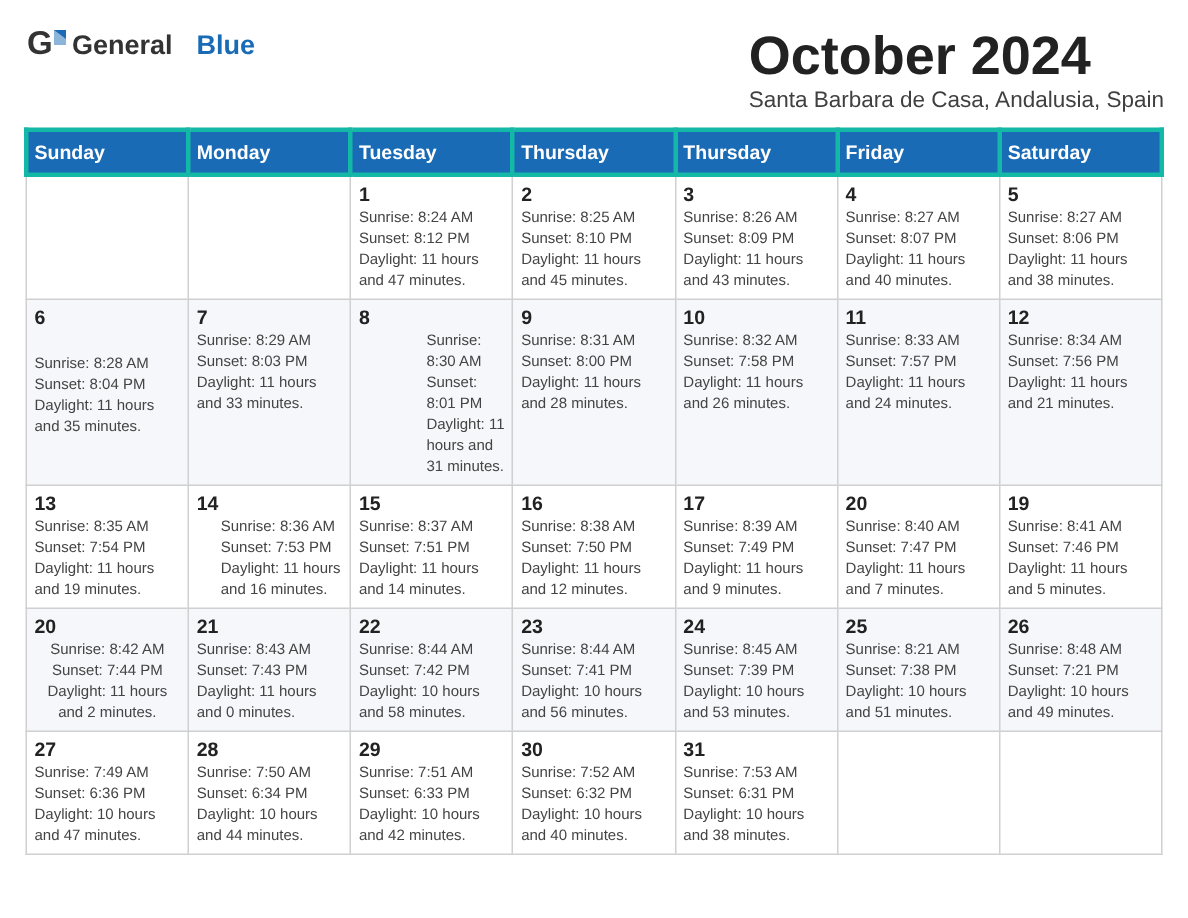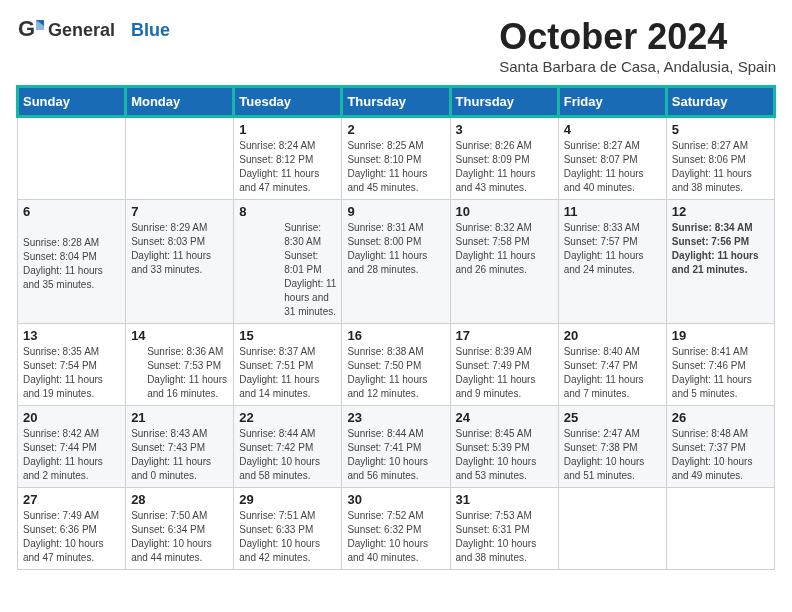--- a/index.html
+++ b/index.html
@@ -193,21 +193,21 @@
 Daylight: 11 hours and 26 minutes.</div>
         </td>
         <td>
           <span class="day-number">11</span>
           <div class="day-info" style="white-space: pre-line;">Sunrise: 8:33 AM
 Sunset: 7:57 PM
 Daylight: 11 hours and 24 minutes.</div>
         </td>
         <td>
           <span class="day-number">12</span>
-          <div class="day-info" style="white-space: pre-line; font-weight: bold;">Sunrise: 8:34 AM
+          <div class="day-info" style="white-space: pre-line;">Sunrise: 8:34 AM
 Sunset: 7:56 PM
 Daylight: 11 hours and 21 minutes.</div>
         </td>
       </tr>
       <tr>
         <td>
           <span class="day-number">13</span>
           <div class="day-info" style="white-space: pre-line;">Sunrise: 8:35 AM
 Sunset: 7:54 PM
 Daylight: 11 hours and 19 minutes.</div>
@@ -245,21 +245,21 @@
         <td>
           <span class="day-number">19</span>
           <div class="day-info" style="white-space: pre-line;">Sunrise: 8:41 AM
 Sunset: 7:46 PM
 Daylight: 11 hours and 5 minutes.</div>
         </td>
       </tr>
       <tr>
         <td>
           <span class="day-number">20</span>
-          <div class="day-info" style="white-space: pre-line;">Sunrise: 8:42 AM
+          <div class="day-info" style="white-space: pre-line; text-align: center;">Sunrise: 8:42 AM
 Sunset: 7:44 PM
 Daylight: 11 hours and 2 minutes.</div>
         </td>
         <td>
           <span class="day-number">21</span>
           <div class="day-info" style="white-space: pre-line;">Sunrise: 8:43 AM
 Sunset: 7:43 PM
 Daylight: 11 hours and 0 minutes.</div>
         </td>
         <td>
@@ -270,33 +270,33 @@
         </td>
         <td>
           <span class="day-number">23</span>
           <div class="day-info" style="white-space: pre-line;">Sunrise: 8:44 AM
 Sunset: 7:41 PM
 Daylight: 10 hours and 56 minutes.</div>
         </td>
         <td>
           <span class="day-number">24</span>
           <div class="day-info" style="white-space: pre-line;">Sunrise: 8:45 AM
-Sunset: 5:39 PM
+Sunset: 7:39 PM
 Daylight: 10 hours and 53 minutes.</div>
         </td>
         <td>
           <span class="day-number">25</span>
-          <div class="day-info" style="white-space: pre-line;">Sunrise: 2:47 AM
+          <div class="day-info" style="white-space: pre-line;">Sunrise: 8:21 AM
 Sunset: 7:38 PM
 Daylight: 10 hours and 51 minutes.</div>
         </td>
         <td>
           <span class="day-number">26</span>
           <div class="day-info" style="white-space: pre-line;">Sunrise: 8:48 AM
-Sunset: 7:37 PM
+Sunset: 7:21 PM
 Daylight: 10 hours and 49 minutes.</div>
         </td>
       </tr>
       <tr>
         <td>
           <span class="day-number">27</span>
           <div class="day-info" style="white-space: pre-line;">Sunrise: 7:49 AM
 Sunset: 6:36 PM
 Daylight: 10 hours and 47 minutes.</div>
         </td>

